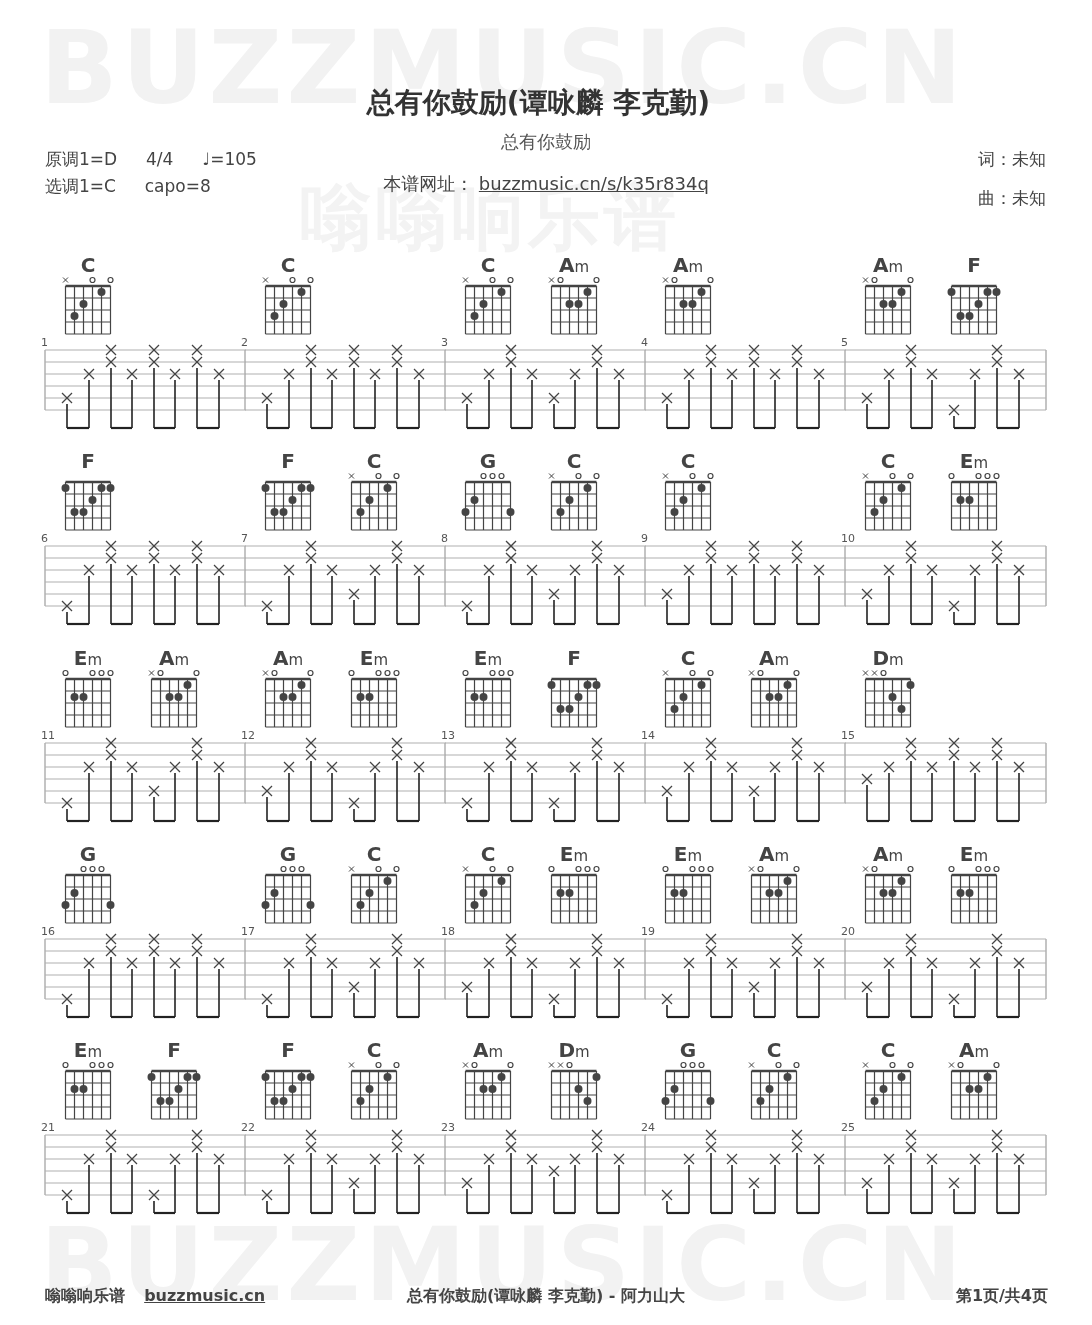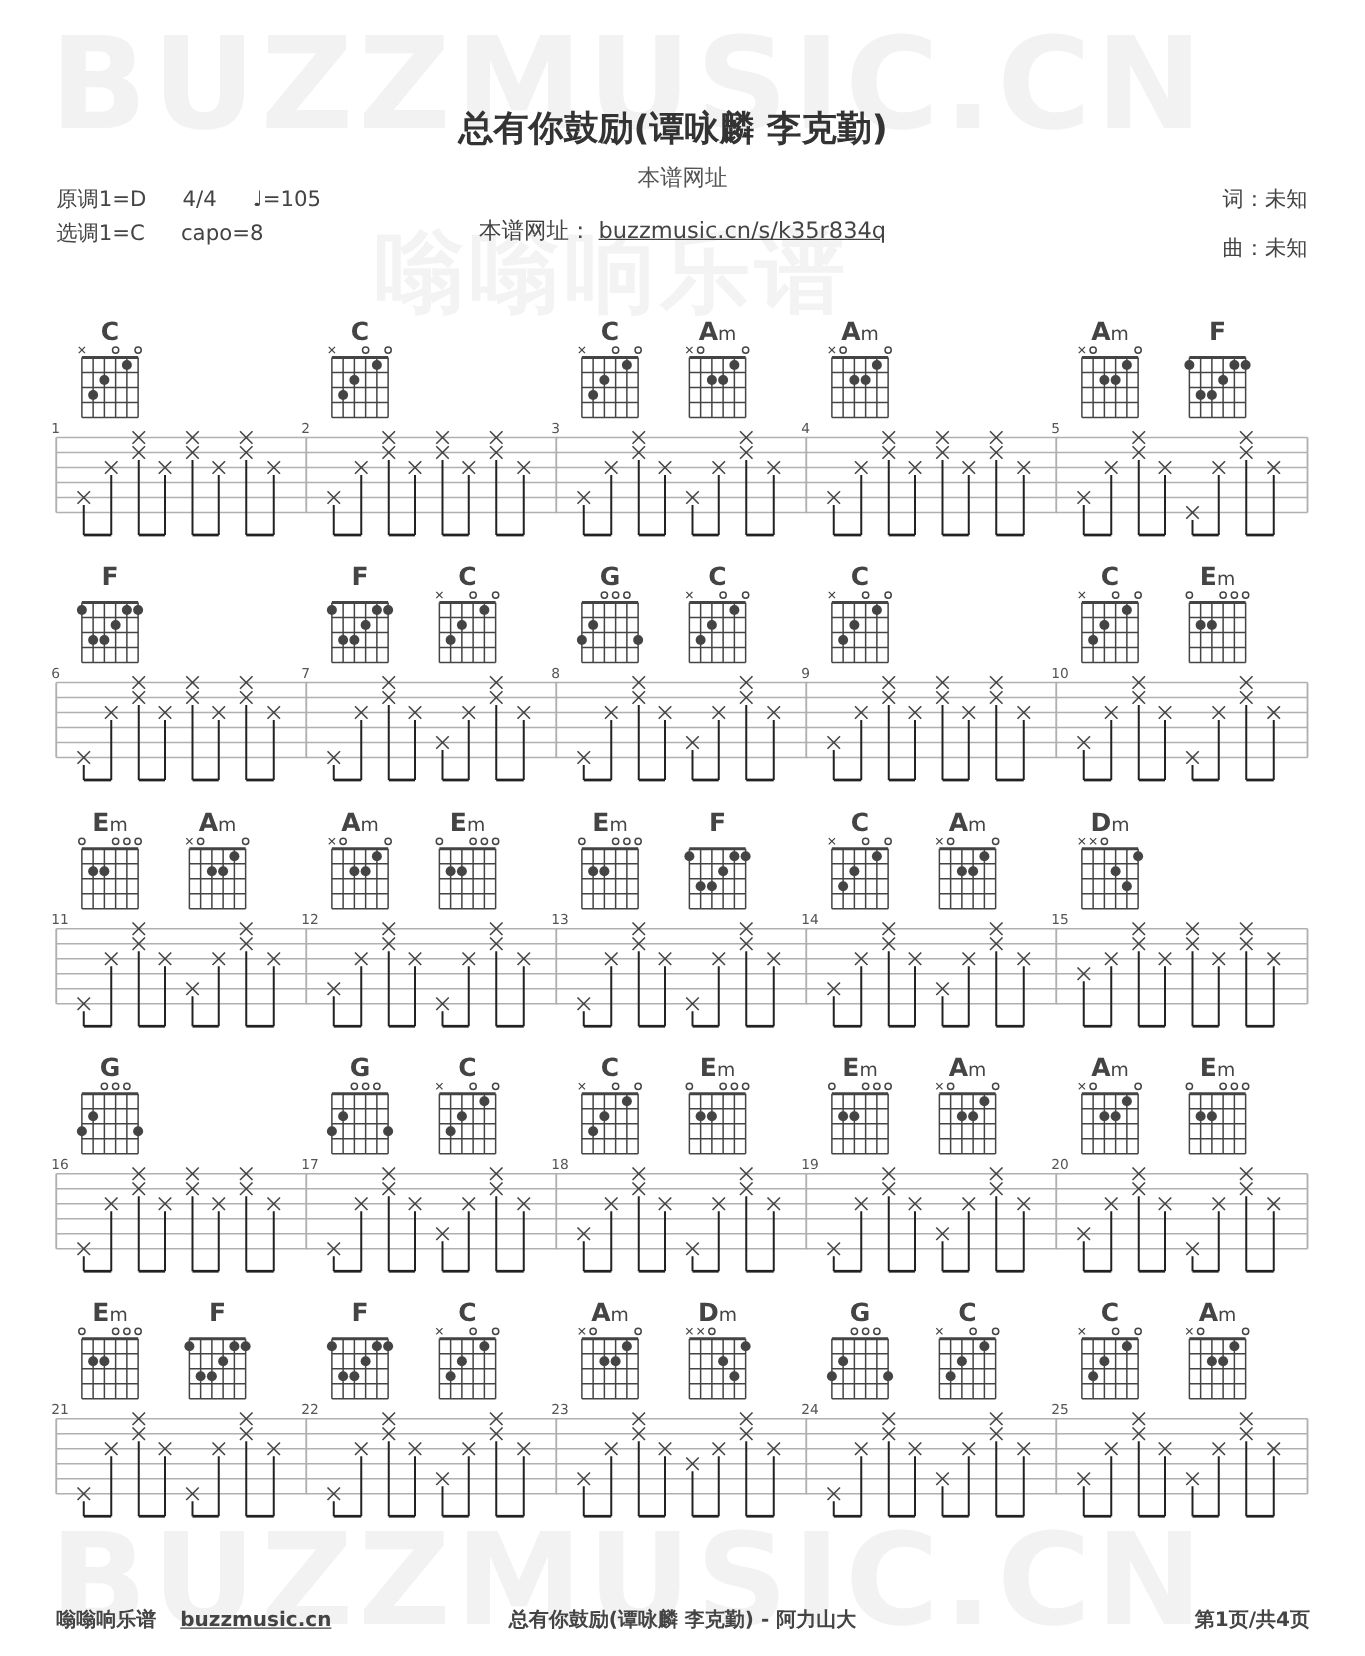--- a/index.html
+++ b/index.html
@@ -21,21 +21,21 @@
 </style>
 </head>
 <body>
 
 <div class="wm wm-top">BUZZMUSIC.CN</div>
 <div class="wm wm-cn">嗡嗡响乐谱</div>
 <div class="wm wm-bot">BUZZMUSIC.CN</div>
 
 <div class="layer">
   <div class="title">总有你鼓励(谭咏麟 李克勤)</div>
-  <div class="artist">本谱网址</div>
+  <div class="artist">总有你鼓励</div>
 
   <div class="meta-l" style="top:148px;text-align:center;">
     <span>原调1=D</span>
     <span style="display:inline-block;width:18px"></span>
     <span>4/4</span>
     <span style="display:inline-block;width:18px"></span>
     <span>♩=105</span>
   </div>
   <div class="meta-l" style="top:175px;">
     <span>选调1=C</span>

